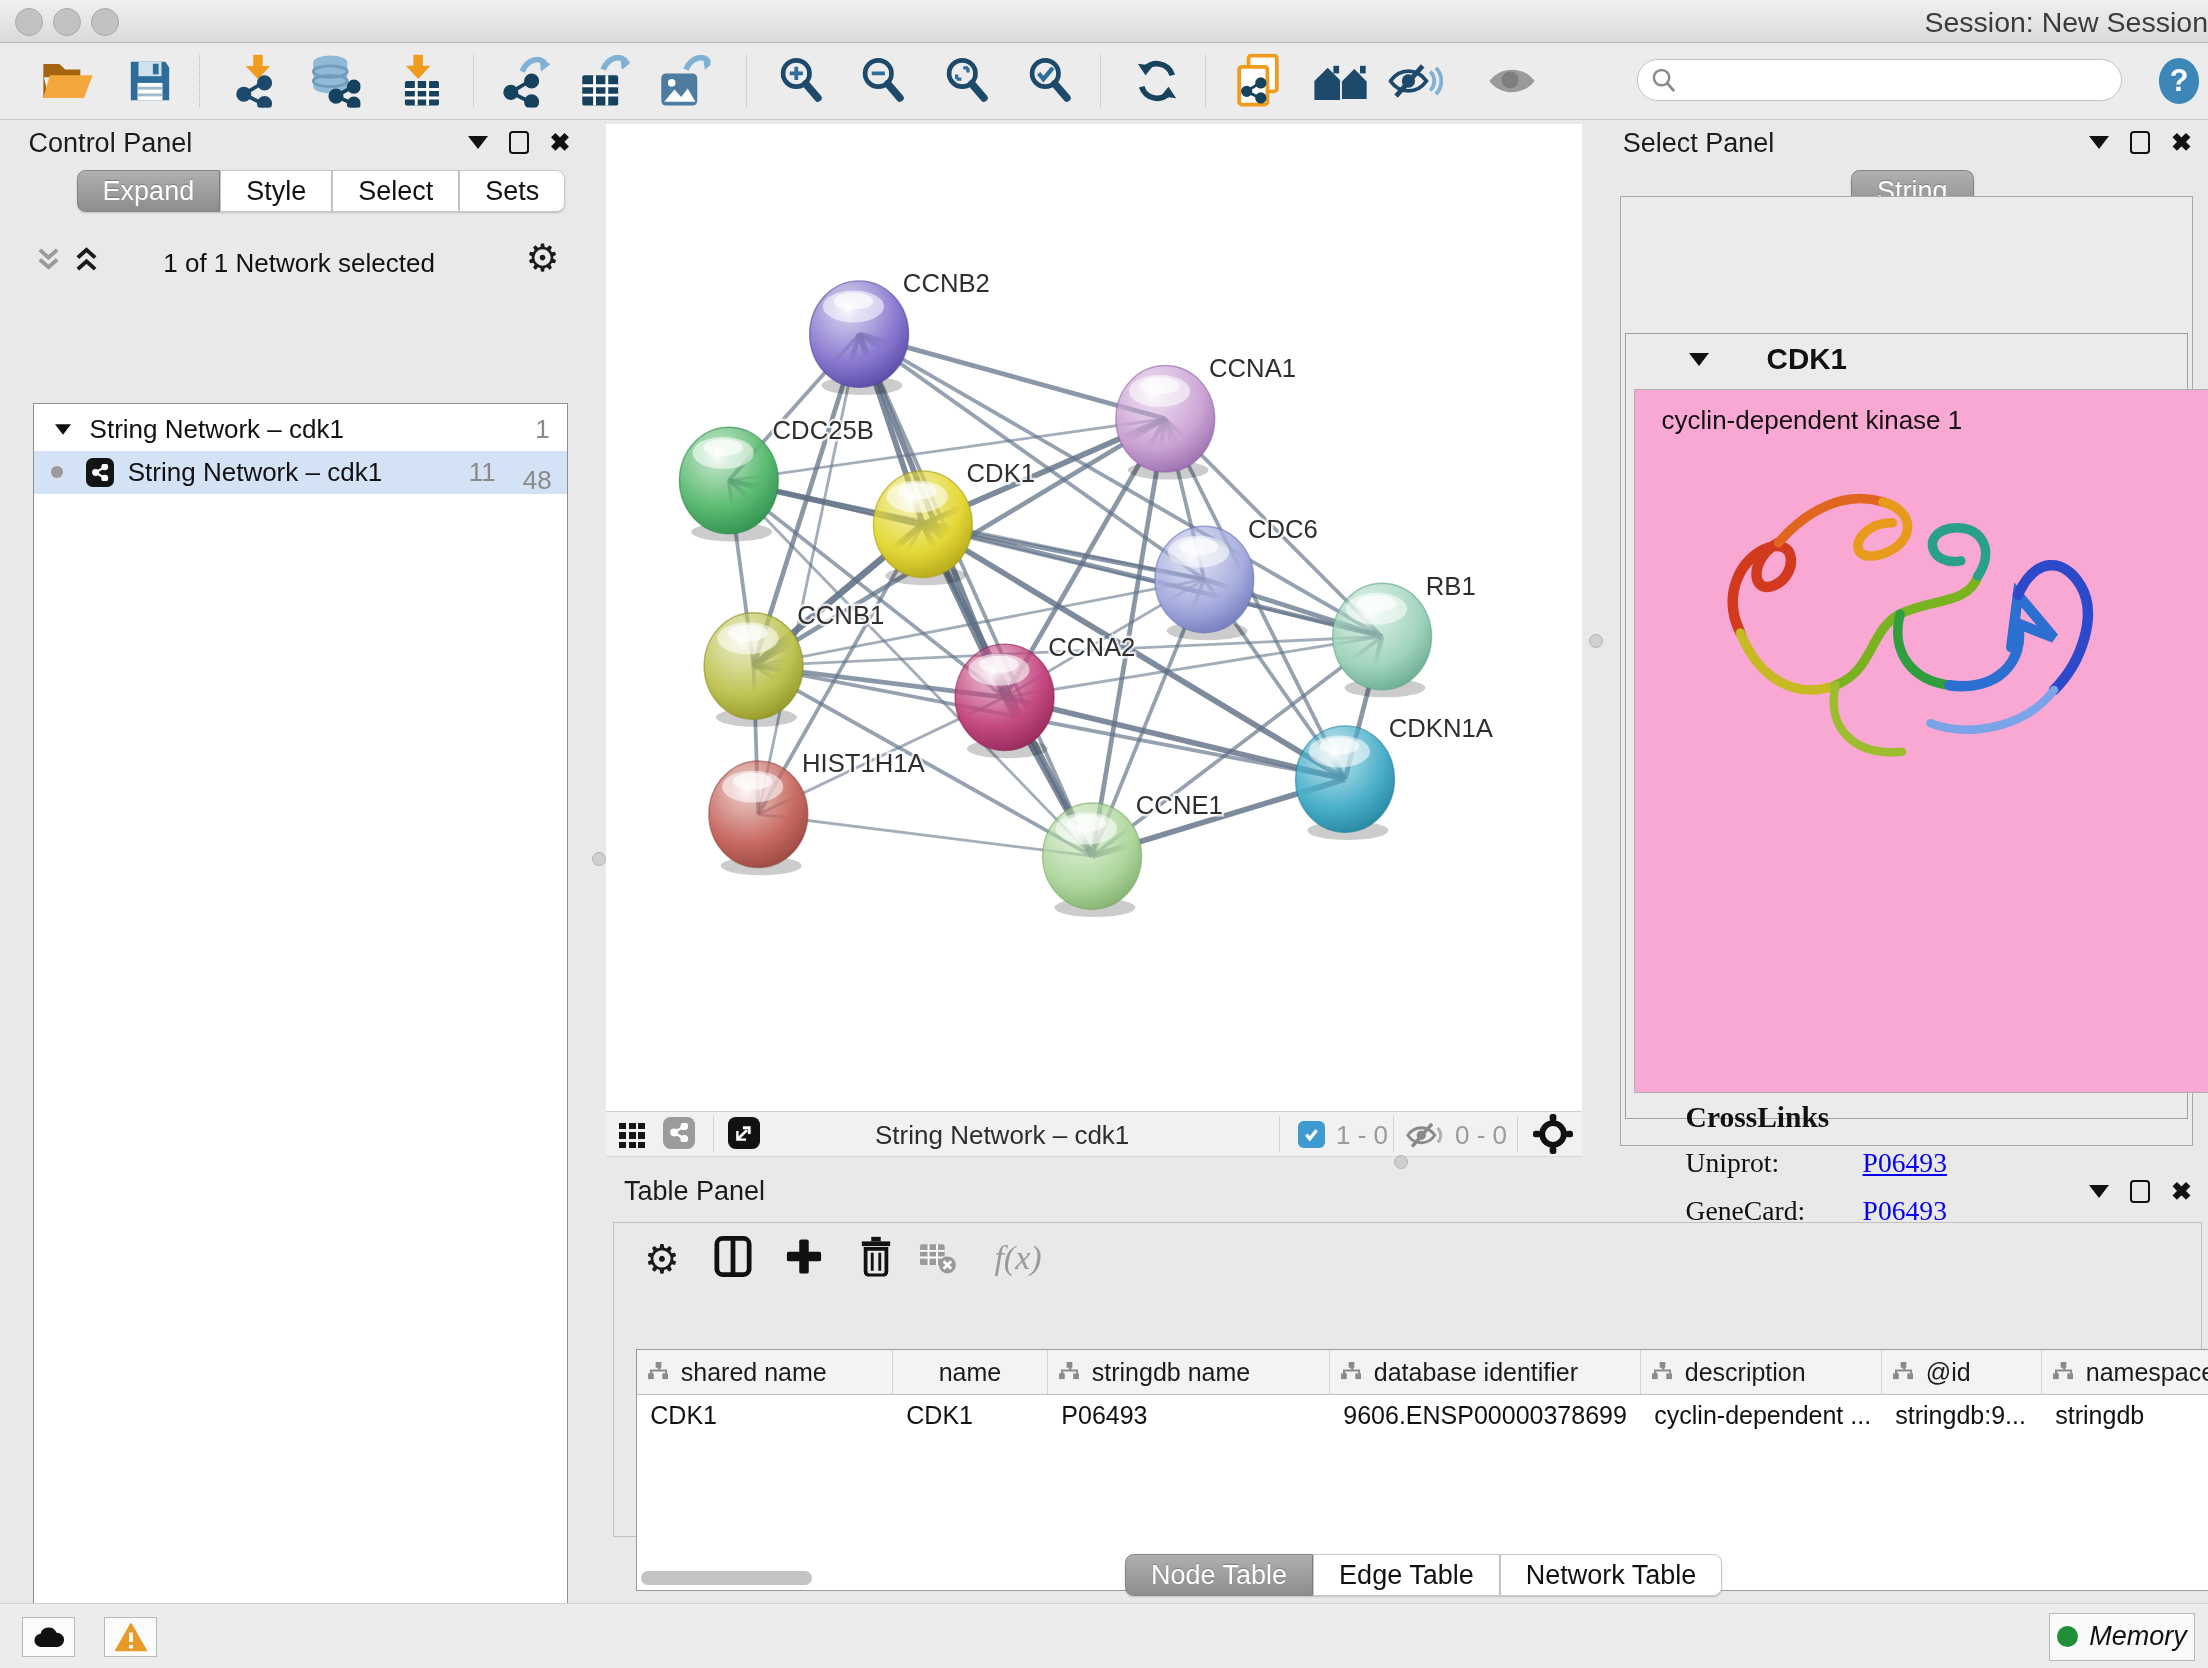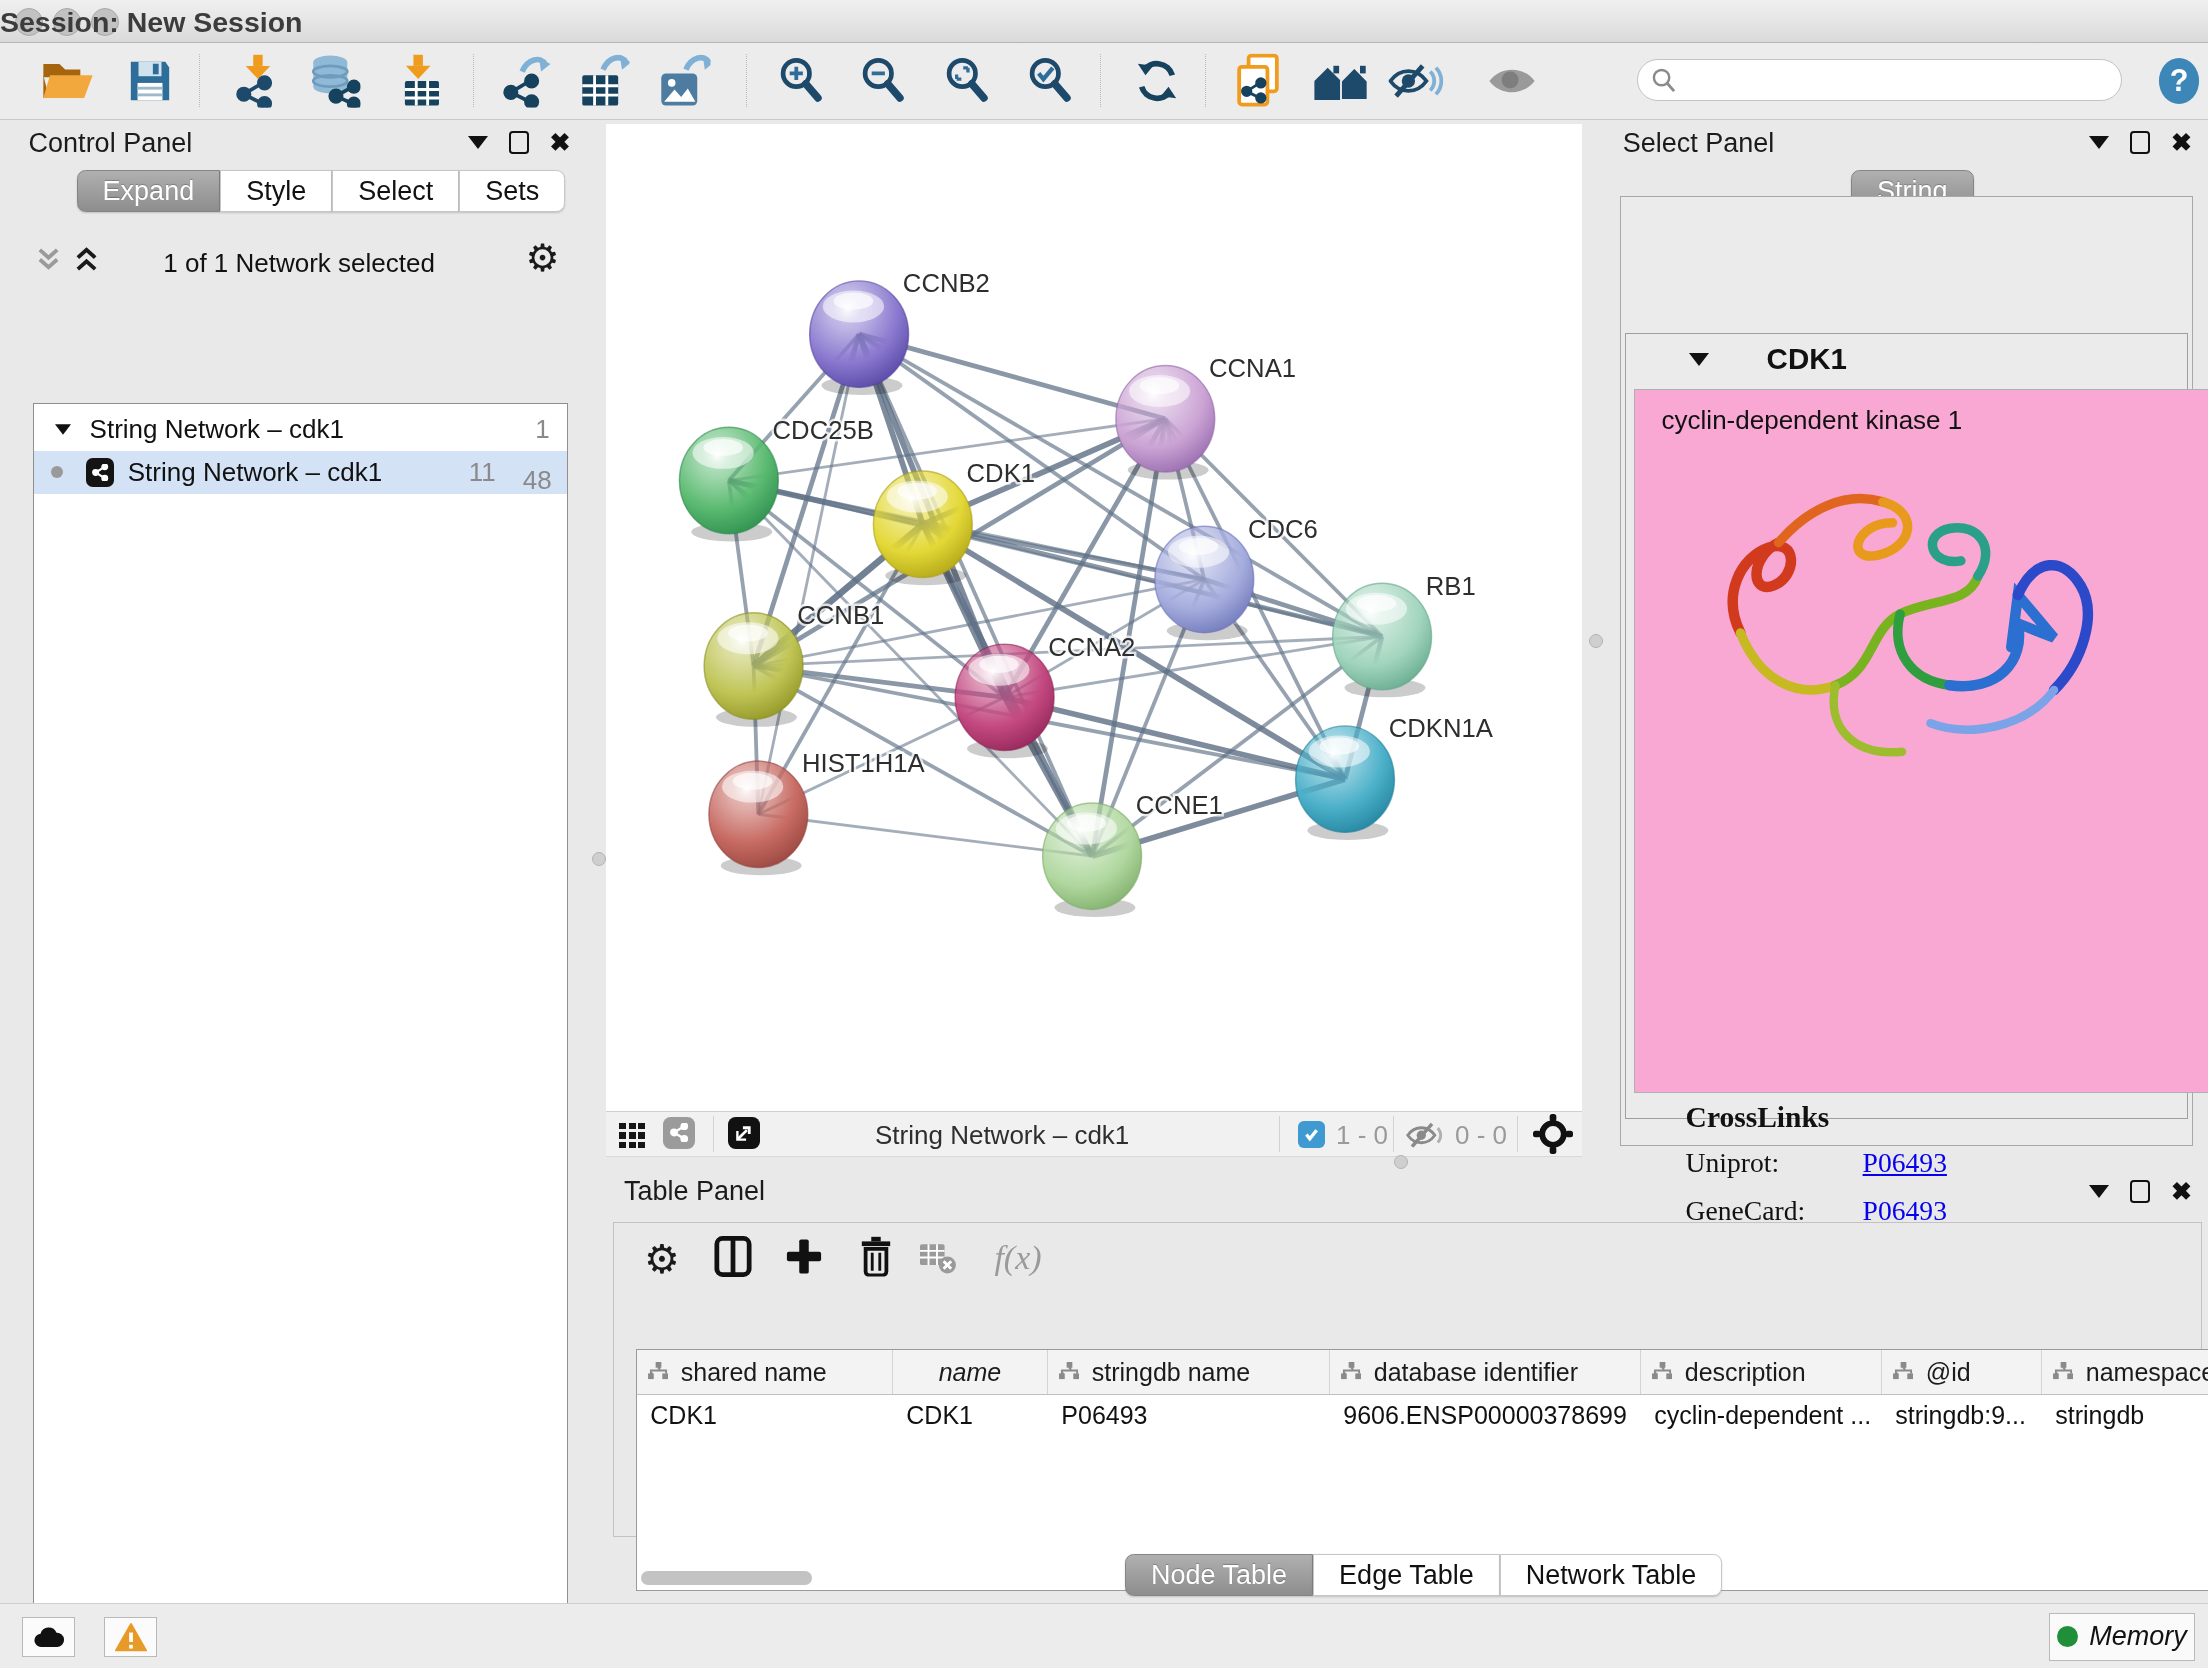--- a/index.html
+++ b/index.html
@@ -1,20 +1,20 @@
 <!DOCTYPE html>
 <html style="font-size:15px"><head>
 <meta charset="utf-8">
 <style>
   html,body{margin:0;padding:0;}
   body{width:2208px;height:1668px;background:#e9e9e9;font-family:"Liberation Sans",sans-serif;position:relative;overflow:hidden;-webkit-font-smoothing:antialiased;}
   
   #titlebar{position:absolute;left:0;top:0;width:2208px;height:42px;background:linear-gradient(#f0f0f0,#dadada);border-bottom:1px solid #b5b5b5;}
   .traffic{position:absolute;top:7.6px;width:26px;height:26px;border-radius:50%;background:#c2c2c2;border:1px solid #a9a9a9;}
-  #win-title{position:absolute;top:5.7px;left:0;width:100%;text-align:left;font-size:28.5px;color:#3c3c3c;font-weight:bold;}
+  #win-title{position:absolute;top:5.7px;left:0;width:100%;text-align:right;font-size:28.5px;color:#3c3c3c;}
   
   #toolbar{position:absolute;left:0;top:43px;width:2208px;height:76px;background:#ececec;border-bottom:1px solid #c9c9c9;}
   .tbi{position:absolute;top:50%;transform:translate(-50%,-50%);display:flex;align-items:center;justify-content:center;}
   .tbsep{position:absolute;top:11.4px;height:53px;border-left:1.9px dotted #b9b9b9;}
   #toolbar-search{position:absolute;left:1637px;top:16px;width:485px;height:42px;background:#fff;border:1.9px solid #c3c3c3;border-radius:23px;display:flex;align-items:center;padding-left:13.3px;box-sizing:border-box;}
   #toolbar-search input{border:none;outline:none;font-size:25px;width:409px;background:transparent;font-family:"Liberation Sans",sans-serif;}
   
   .panel-title{font-size:27px;color:#1b1b1b;}
   .winctl{display:inline-flex;align-items:center;gap:21px;}
   .tri-down{width:0;height:0;border-left:10.5px solid transparent;border-right:10.5px solid transparent;border-top:13.3px solid #111;display:inline-block;}
@@ -756,21 +756,21 @@
             <span><svg width="21" height="19" viewBox="0 0 22 20">
                 <g fill="#8a8a8a">
                   <rect x="8" y="0" width="6" height="6"></rect>
                   <rect x="0" y="12" width="6" height="6"></rect>
                   <rect x="15" y="12" width="6" height="6"></rect>
                   <path d="M10 6 h2 v3 h-9 v3 h2 M19 12 v-3 h-9" stroke="#8a8a8a" stroke-width="2" fill="none"></path>
                 </g>
               </svg></span>
             <span>shared name</span>
           </div>
-          <div class="th" style="width: 155px; justify-content: center; font-style: italic;">
+          <div class="th" style="width: 155px; justify-content: center;">
             <span>name</span>
           </div>
           <div class="th" style="width: 282px;">
             <span><svg width="21" height="19" viewBox="0 0 22 20">
                 <g fill="#8a8a8a">
                   <rect x="8" y="0" width="6" height="6"></rect>
                   <rect x="0" y="12" width="6" height="6"></rect>
                   <rect x="15" y="12" width="6" height="6"></rect>
                   <path d="M10 6 h2 v3 h-9 v3 h2 M19 12 v-3 h-9" stroke="#8a8a8a" stroke-width="2" fill="none"></path>
                 </g>

